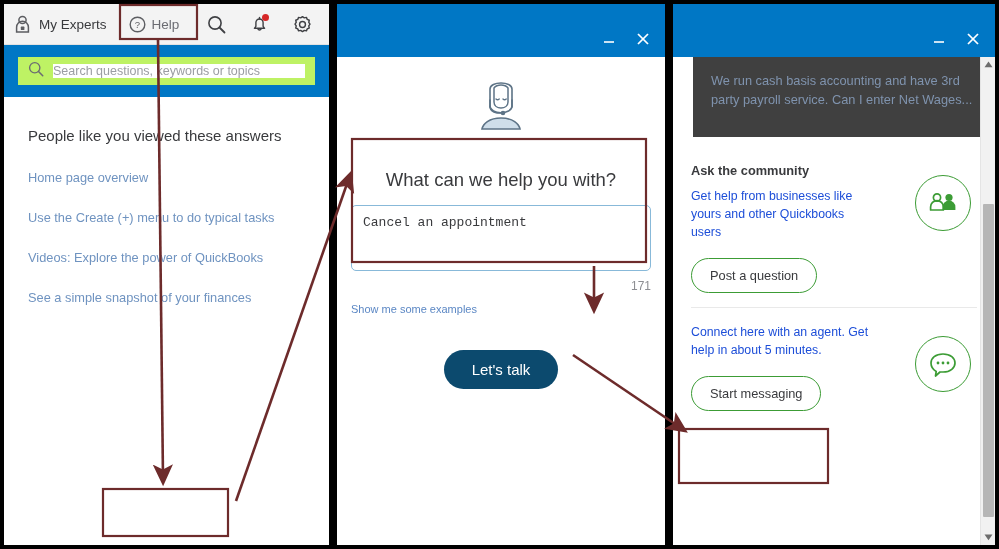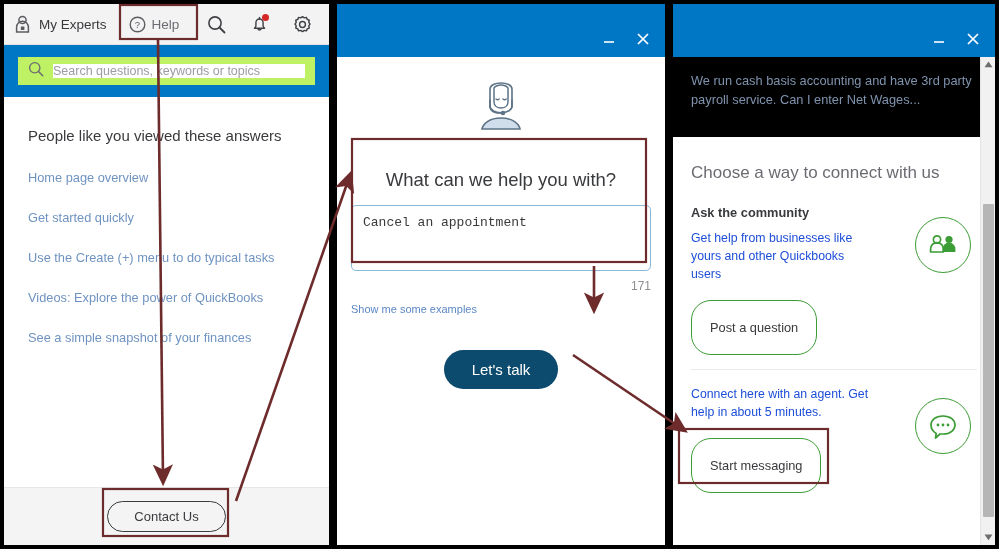--- a/index.html
+++ b/index.html
@@ -169,25 +169,26 @@
     color: #fff;
     border: 0; border-radius: 22px;
     padding: 11px 28px;
     font-size: 15px;
     font-family: "Liberation Sans", sans-serif;
     cursor: pointer;
   }
 
   
   .rp-quote {
-    background: #000000;
+    background: #404040;
     padding: 14px 18px 28px 18px;
     font-size: 12.8px;
     line-height: 1.5;
     color: #7f93ae;
+    margin-left: 20px;
   }
   .rp-content { padding: 26px 18px 0 18px; }
   .rp-heading {
     font-size: 17px; color: #6b6c72;
     margin-bottom: 22px;
   }
   .rp-section { position: relative; padding-bottom: 14px; }
   .rp-section + .rp-section { border-top: 1px solid #e9e9e9; padding-top: 16px; }
   .rp-sec-title {
     font-size: 12.8px; font-weight: bold;
@@ -201,21 +202,21 @@
     position: absolute; right: 6px; top: 12px;
     width: 56px; height: 56px;
     border: 1.8px solid #3c9c35;
     border-radius: 50%;
     display: flex; align-items: center; justify-content: center;
   }
   .rp-section + .rp-section .rp-sec-icon { top: 28px; }
   .pill-green {
     border: 1.6px solid #3c9c35;
     border-radius: 20px;
-    padding: 19px 18px;
+    padding: 9px 18px;
     font-size: 12.8px;
     color: #393a3d;
     background: transparent;
     cursor: pointer;
     margin-top: 16px;
     font-family: "Liberation Sans", sans-serif;
   }
 
   
   .rp-scrollbar {
@@ -302,29 +303,25 @@
               <line x1="12.5" y1="12.5" x2="17.5" y2="17.5" stroke="#6b6c72" stroke-width="1.8" stroke-linecap="round"></line>
             </svg>
         </span>
         <input type="text" placeholder="Search questions, keywords or topics" style="">
       </div>
     </div>
 
     <div class="lp-body">
       <div class="lp-heading">People like you viewed these answers</div>
       <a class="lp-link">Home page overview</a>
-      <a class="lp-link">Get started quickly</a>
       <a class="lp-link">Use the Create (+) menu to do typical tasks</a>
       <a class="lp-link">Videos: Explore the power of QuickBooks</a>
       <a class="lp-link">See a simple snapshot of your finances</a>
     </div>
 
-    <div class="lp-footer">
-      <button class="pill-dark">Contact Us</button>
-    </div>
   </div>
 
   <div class="panel" id="panel-middle">
     <div class="win-titlebar">
       <span class="win-btn">
         <svg width="16" height="16" viewBox="0 0 16 16">
             <line x1="3" y1="11" x2="13" y2="11" stroke="#ffffff" stroke-width="1.6"></line>
           </svg>
       </span>
       <span class="win-btn">
@@ -376,21 +373,20 @@
         <svg width="16" height="16" viewBox="0 0 16 16">
             <line x1="3" y1="3" x2="13" y2="13" stroke="#ffffff" stroke-width="1.7"></line>
             <line x1="13" y1="3" x2="3" y2="13" stroke="#ffffff" stroke-width="1.7"></line>
           </svg>
       </span>
     </div>
 
     <div class="rp-quote">We run cash basis accounting and have 3rd party payroll service. Can I enter Net Wages...</div>
 
     <div class="rp-content">
-      <div class="rp-heading">Choose a way to connect with us</div>
 
       <div class="rp-section">
         <div class="rp-sec-title">Ask the community</div>
         <div class="rp-sec-desc">Get help from businesses like yours and other Quickbooks users</div>
         <div class="rp-sec-icon">
           <svg width="30" height="26" viewBox="0 0 30 26">
             <circle cx="9" cy="7.5" r="3.6" fill="none" stroke="#3c9c35" stroke-width="1.7"></circle>
             <path d="M2.6 20 v-3 a6.4 6.4 0 0 1 12.8 0 v3 Z" fill="none" stroke="#3c9c35" stroke-width="1.7" stroke-linejoin="round"></path>
             <circle cx="21" cy="7.5" r="3.6" fill="#3c9c35"></circle>
             <path d="M14.6 20 v-3 a6.4 6.4 0 0 1 12.8 0 v3 Z" fill="#3c9c35"></path>

